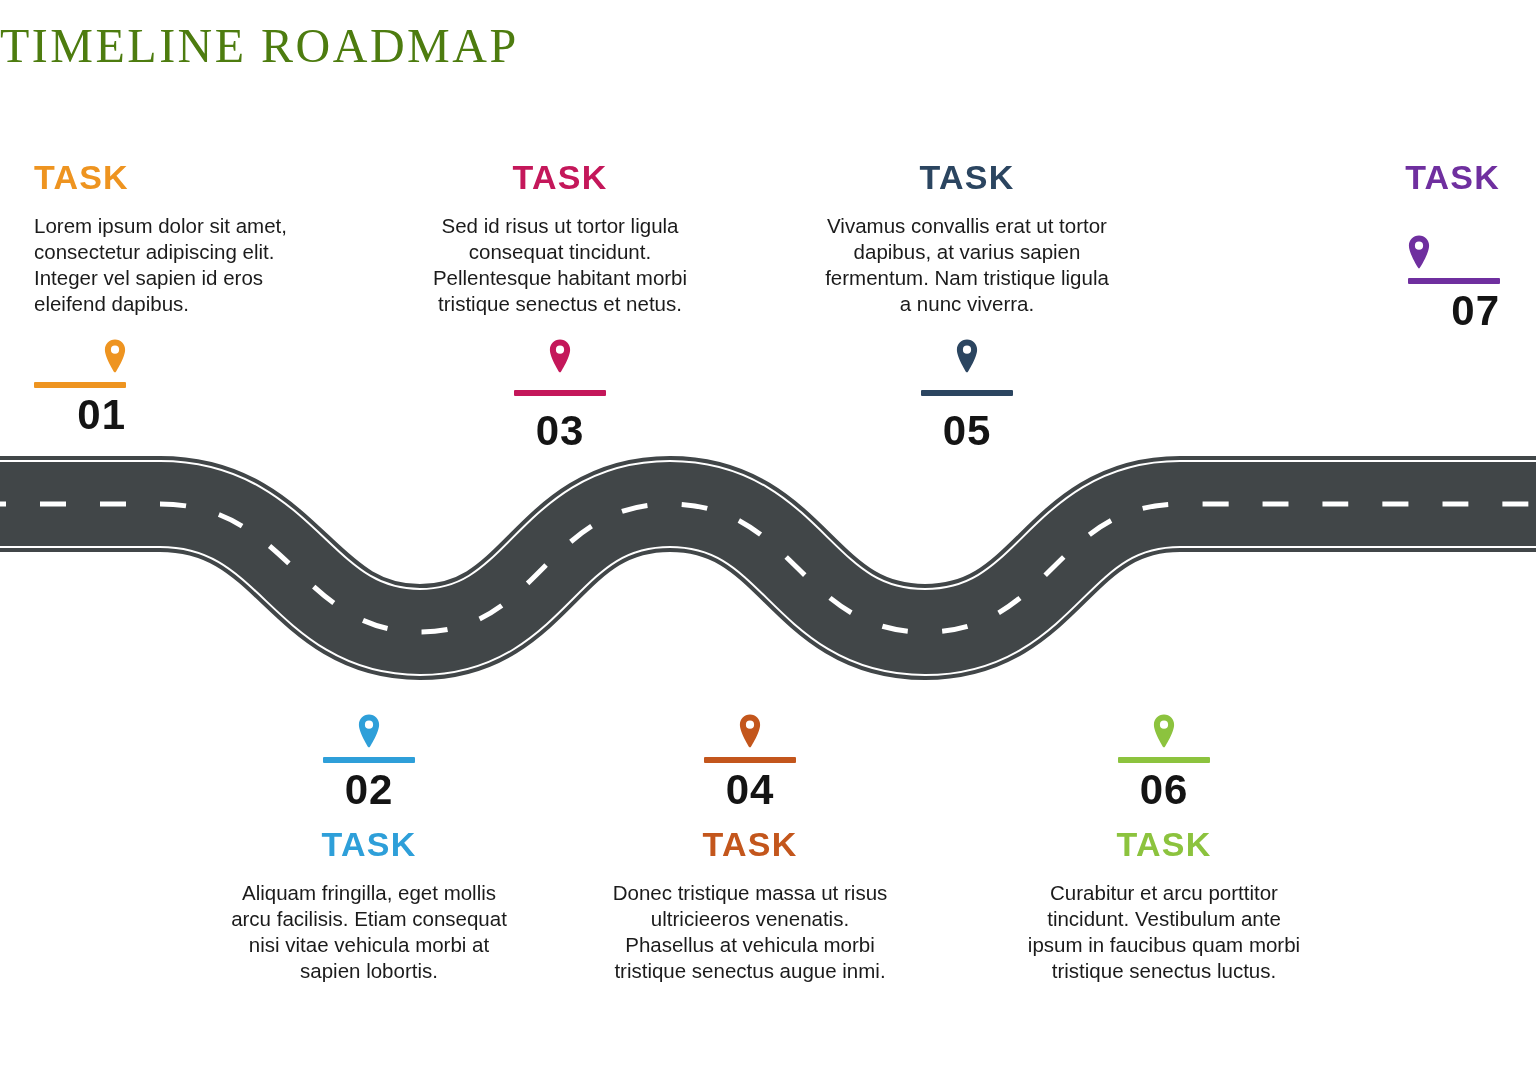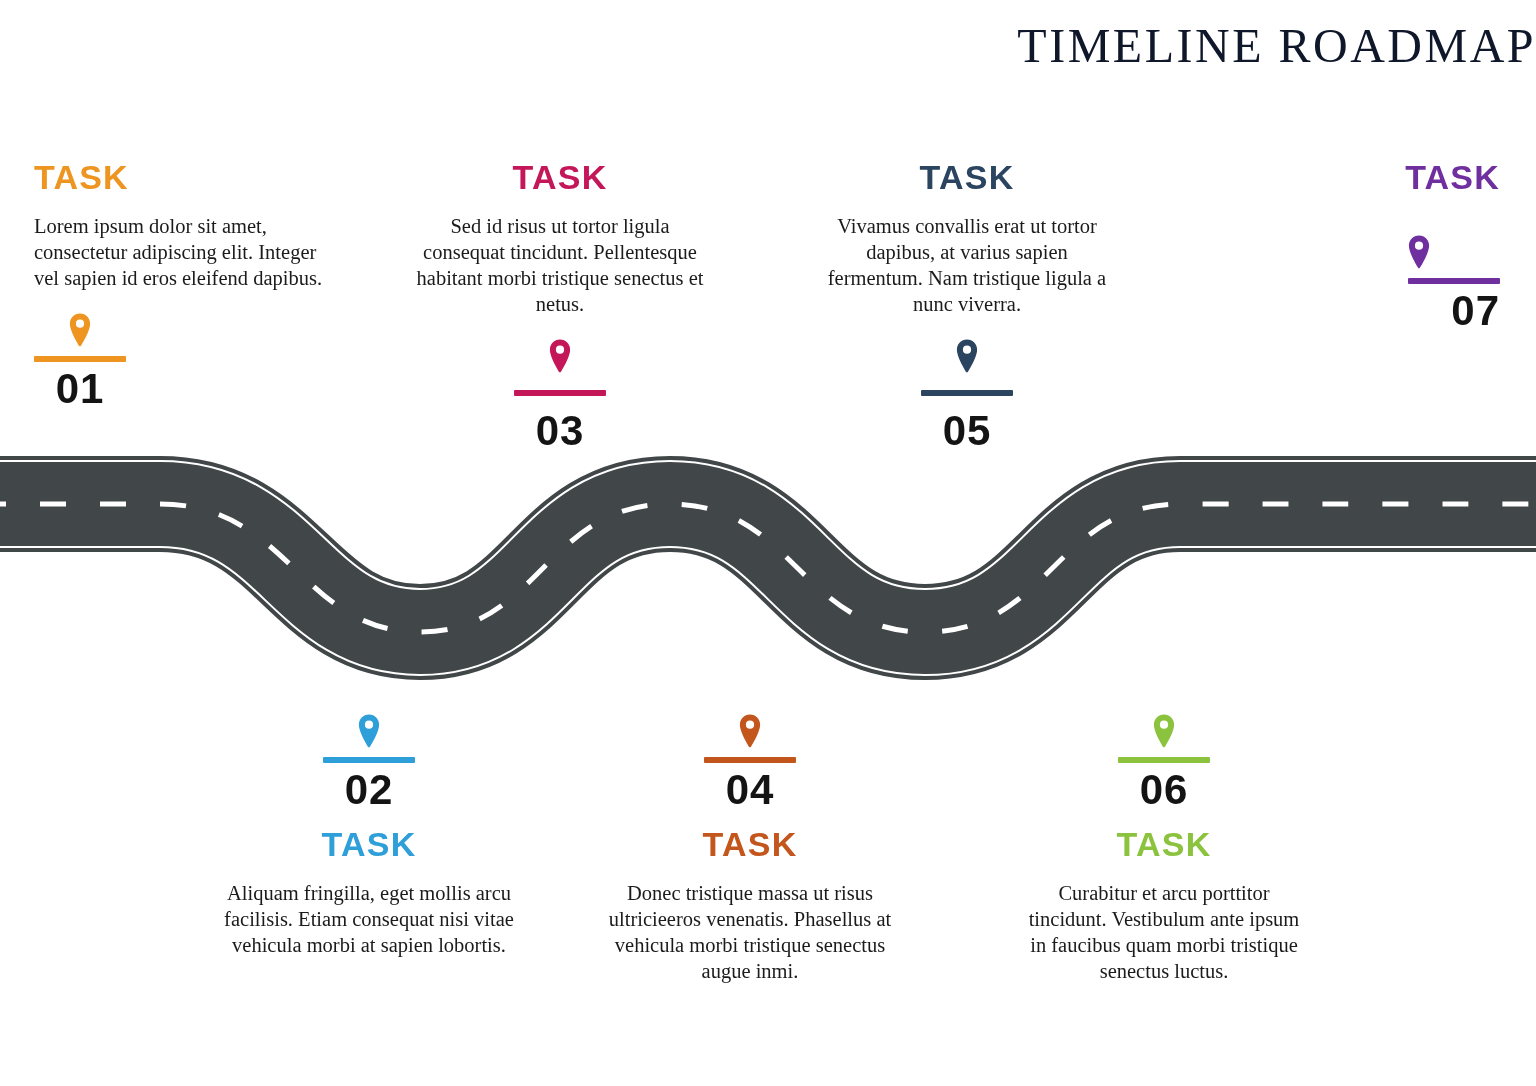--- a/index.html
+++ b/index.html
@@ -18,25 +18,25 @@
     height: 1086px;
     background: #ffffff;
   }
 
   
   .title {
     position: absolute;
     top: 18px;
     left: 0;
     width: 1536px;
-    text-align: right;
+    text-align: left;
     font-family: "Liberation Serif", "DejaVu Serif", serif;
     font-size: 48px;
     letter-spacing: 2.5px;
-    color: #0f172a;
+    color: #4d7c0f;
     font-weight: 400;
   }
 
   
   #road-wrap {
     position: absolute;
     left: 0;
     top: 452px;
     width: 1536px;
     height: 232px;
@@ -48,21 +48,20 @@
     font-size: 34px;
     font-weight: bold;
     letter-spacing: 1.2px;
   }
 
   .task-body {
     font-size: 20.5px;
     line-height: 26px;
     color: #1b1b1b;
     font-weight: 400;
-    font-family: Liberation Serif, serif;
   }
 
   .num {
     font-size: 42px;
     font-weight: bold;
     color: #141414;
     letter-spacing: 1px;
     line-height: 46px;
   }
 
@@ -88,21 +87,21 @@
     flex-direction: column;
   }
   .step-top .pin { margin-bottom: 9px; }
   .step-top .rule { margin-bottom: 4px; }
 
   
   .al-left   { align-items: flex-start; text-align: left; }
   .al-center { align-items: center;     text-align: center; }
   .al-right  { align-items: flex-end;   text-align: right; }
 
-  .al-left   .marker-group { align-items: center; }
+  .al-left   .marker-group { align-items: flex-end; }
   .al-center .marker-group { align-items: center; gap: 8px; }
   .al-right  .marker-group { }
 
   
   .step-bottom {
     position: absolute;
     width: 290px;
     display: flex;
     flex-direction: column;
     align-items: center;

